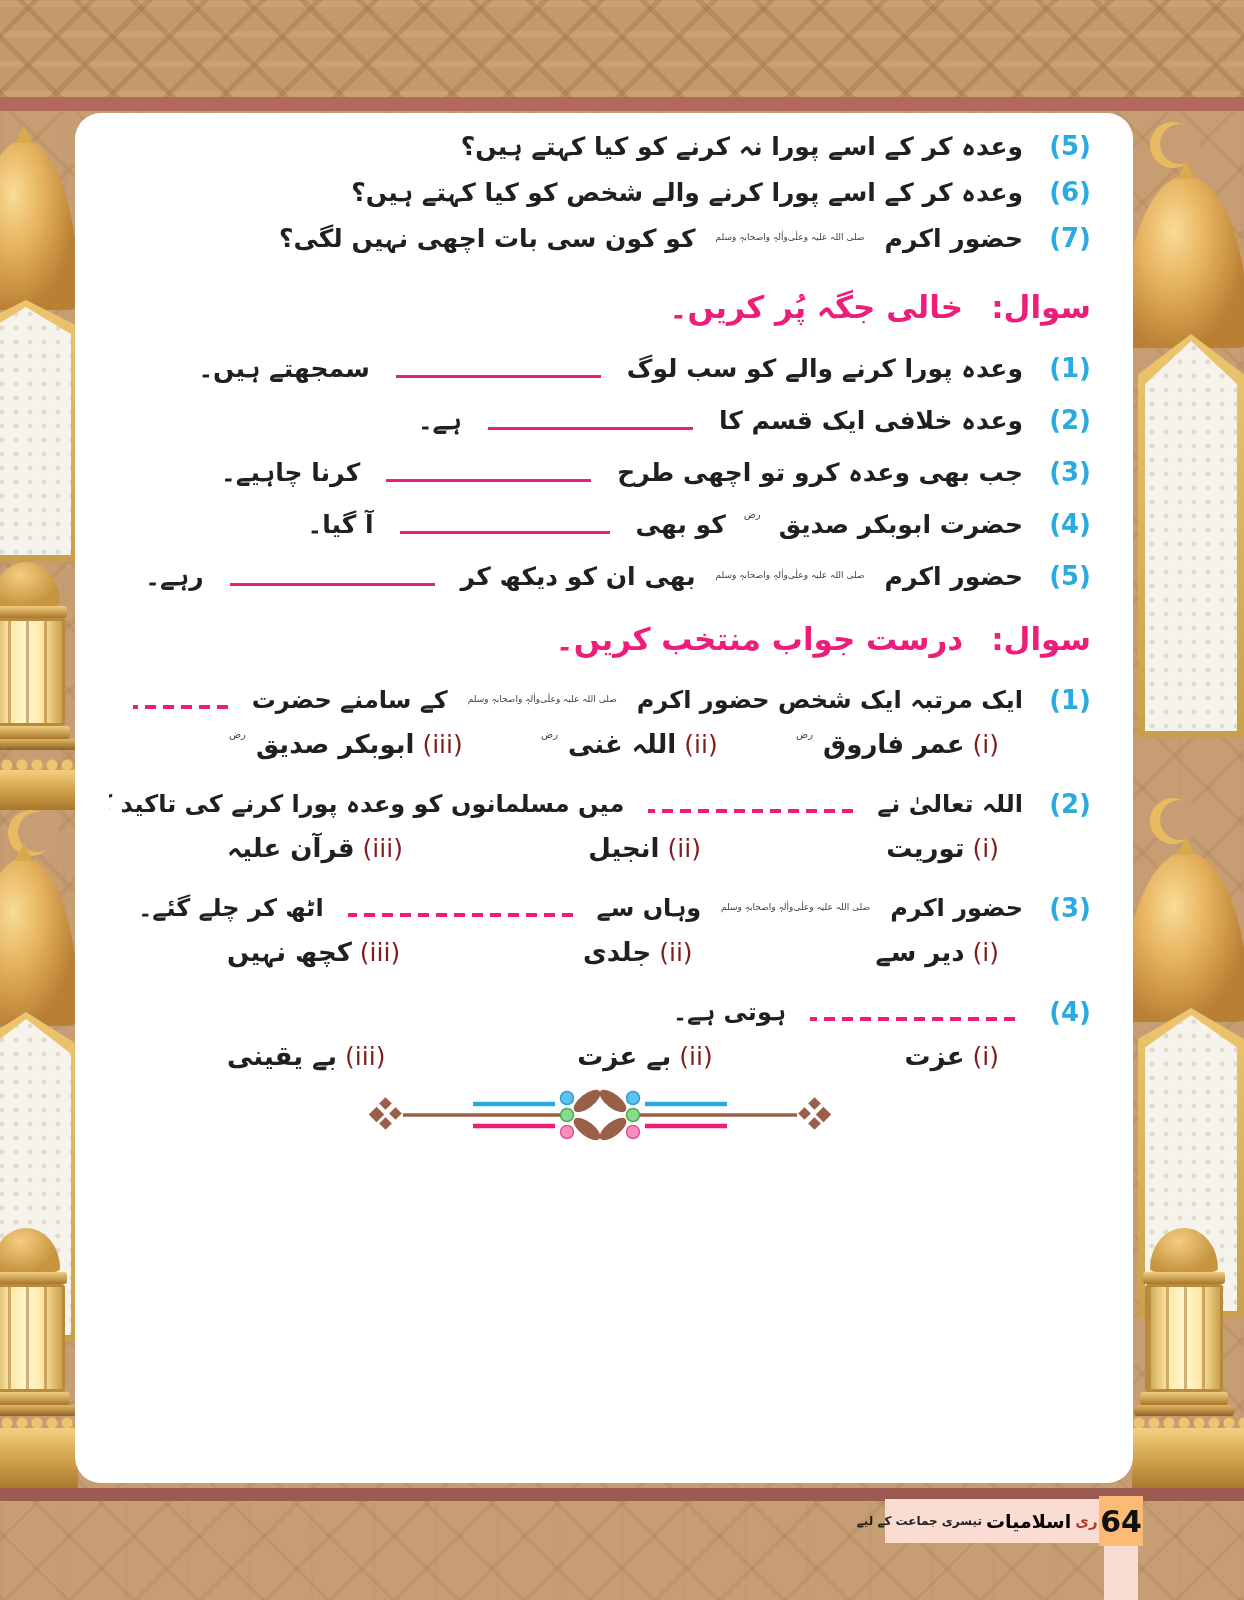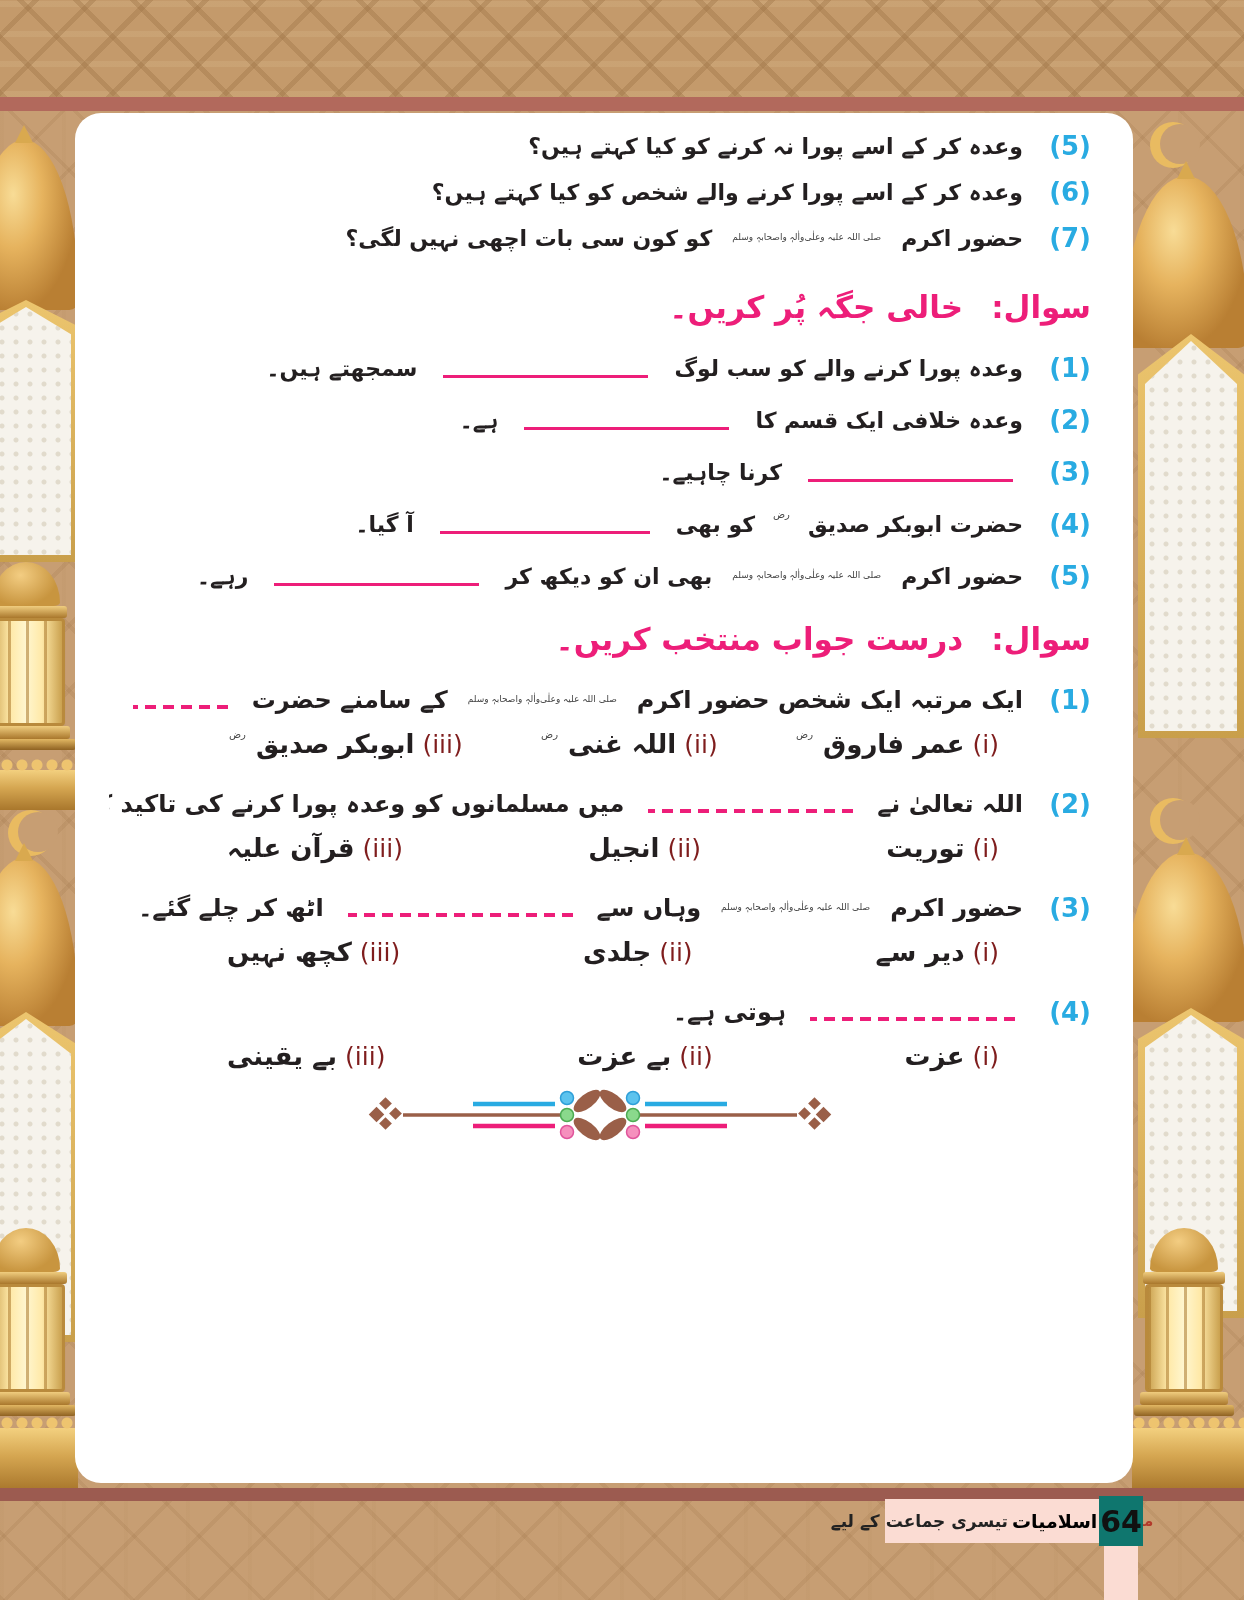--- a/index.html
+++ b/index.html
@@ -52,43 +52,43 @@
   .shelf::before { content:''; position:absolute; top:-13px; left:0; right:0; height:14px;
            background-image:radial-gradient(circle at 7px 8px, #eec46f 5px, transparent 6px);
            background-size:15px 14px; }
 
   
   .card { position:absolute; left:75px; top:113px; width:1058px; height:1370px; background:#ffffff;
           border-radius:26px; z-index:5; direction:rtl; padding:18px 42px 0 34px; color:#231f20; }
 
   .qrow { display:flex; align-items:center; gap:16px; white-space:nowrap; overflow:hidden; margin-bottom:16px; }
   .qnum { color:#29abe2; font-size:26px; font-weight:bold; min-width:52px; direction:ltr; text-align:right; flex:0 0 auto; }
-  .utext { font-size:22px; font-weight:bold; }
+  .utext { font-size:25px; font-weight:bold; }
   .mrow .utext { font-size:24px; }
   .hon { display:inline-flex; font-size:9px; font-weight:normal; line-height:1.3;
          color:#444; text-align:center; margin:0 4px; flex:0 0 auto; vertical-align:middle; }
   .rz { font-size:10px; color:#444; position:relative; top:-10px; margin:0 2px; font-weight:normal; }
   .blank { display:inline-block; flex:0 0 auto; height:20px; border-bottom:3px solid #ed1e79; margin:0 10px; }
   .dashes { display:inline-block; flex:0 0 auto; height:18px; margin:0 8px;
          background:repeating-linear-gradient(to left, #ed1e79 0 11px, transparent 11px 18px) bottom / 100% 4px no-repeat; }
   .qhead { display:flex; gap:28px; align-items:baseline; color:#ed1e79; font-size:31px; font-weight:bold;
          margin:36px 0 28px; }
   .opts { display:flex; justify-content:space-between; align-items:center; margin:0 92px 30px 118px; }
   .opt { display:flex; align-items:center; gap:8px; white-space:nowrap; }
   .omark { color:#7f1d1d; font-weight:normal; font-size:25px; direction:ltr; }
   .otext { font-size:26px; font-weight:bold; }
   .divider-wrap { display:flex; justify-content:center; margin-top:10px; }
 
   
   .footer-title { position:absolute; left:885px; top:1499px; width:214px; height:44px; background:#fbdcd3;
         z-index:6; display:flex; direction:rtl; align-items:center; justify-content:center; gap:4px; white-space:nowrap; }
   .ft-red  { color:#b33a2b; font-size:15px; font-weight:bold; }
   .ft-blue { color:#000000; font-size:19px; font-weight:bold; }
-  .ft-rest { color:#222; font-size:17px; font-weight:bold; }
-  .footer-num { position:absolute; left:1099px; top:1496px; width:44px; height:50px; background:#0f766e; z-index:7;
+  .ft-rest { color:#222; font-size:12px; font-weight:bold; }
+  .footer-num { position:absolute; left:1099px; top:1496px; width:44px; height:50px; background:#fdba74; z-index:7;
         display:flex; align-items:center; justify-content:center; font-size:30px; font-weight:bold; color:#111; }
   .footer-strip { position:absolute; left:1104px; top:1546px; width:34px; height:54px; background:#fbdcd3; z-index:6; }
 </style>
 </head>
 <body>
 
 <div class="page">
 
   <div class="band-top"></div>
   <div class="rule-top"></div>
@@ -174,20 +174,21 @@
       <span class="utext">سمجھتے ہیں۔</span>
     </div>
     <div class="qrow" style="margin-bottom:22px;">
       <span class="qnum">(2)</span>
       <span class="utext">وعدہ خلافی ایک قسم کا</span>
       <span class="blank" style="width:205px;"></span>
       <span class="utext">ہے۔</span>
     </div>
     <div class="qrow" style="margin-bottom:22px;">
       <span class="qnum">(3)</span>
+      <span class="utext">جب بھی وعدہ کرو تو اچھی طرح</span>
       <span class="blank" style="width:205px;"></span>
       <span class="utext">کرنا چاہیے۔</span>
     </div>
     <div class="qrow" style="margin-bottom:22px;">
       <span class="qnum">(4)</span>
       <span class="utext">حضرت ابوبکر صدیق</span>
       <span class="rz">رض</span>
       <span class="utext">کو بھی</span>
       <span class="blank" style="width:210px;"></span>
       <span class="utext">آ گیا۔</span>

